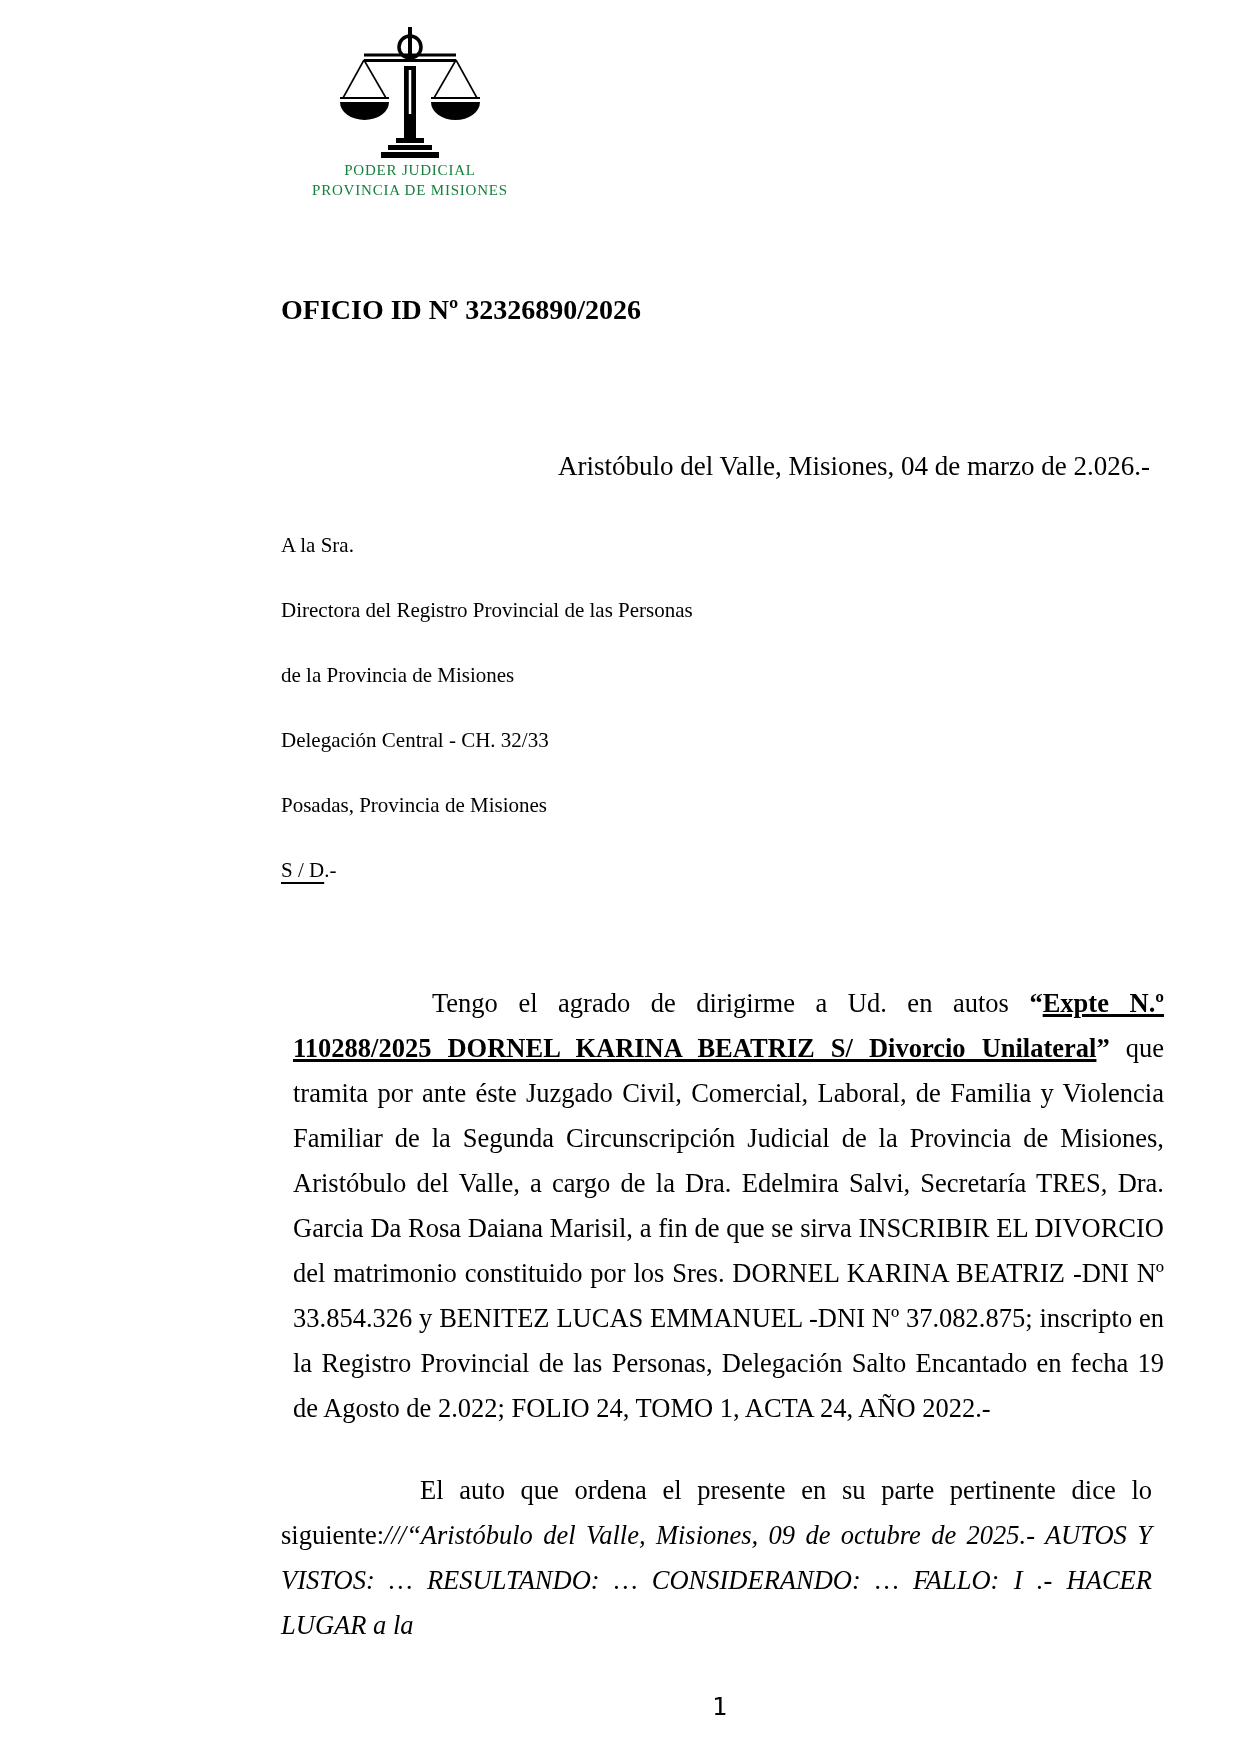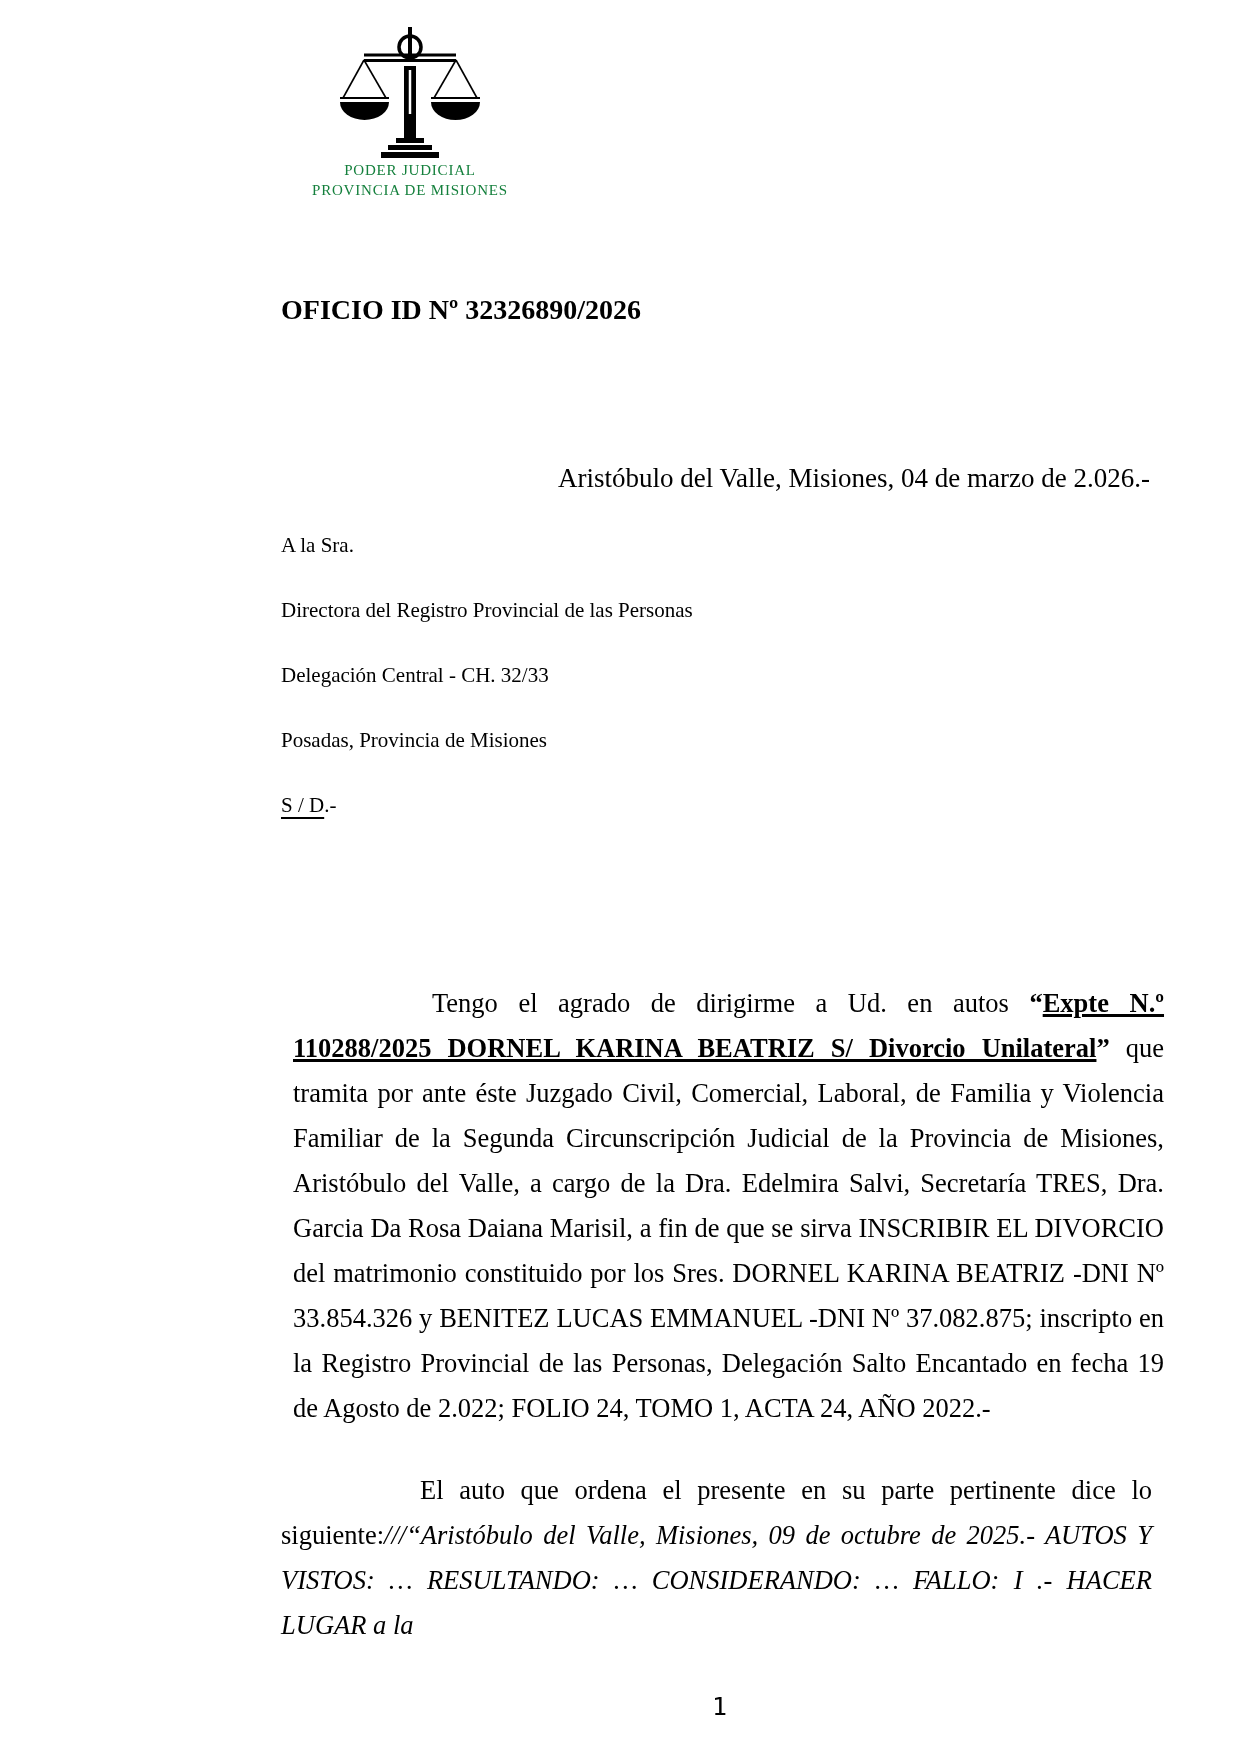--- a/index.html
+++ b/index.html
@@ -73,21 +73,20 @@
     font-size: 28px;
     font-weight: bold;
   }
   .date {
     position: absolute;
     left: 280px;
     top: 451px;
     width: 870px;
     text-align: right;
     font-size: 27px;
-    margin-top: 12px;
   }
   .addressee {
     position: absolute;
     left: 281px;
     top: 528px;
     font-size: 21px;
   }
   .addr-line { height: 65px; line-height: 34px; }
   .ul { text-decoration: underline; text-underline-offset: 5px; }
 
@@ -150,20 +149,21 @@
   </div>
 
 
   <div class="oficio">OFICIO ID Nº 32326890/2026</div>
 
   <div class="date">Aristóbulo del Valle, Misiones, 04 de marzo de 2.026.-</div>
 
   <div class="addressee">
     <div class="addr-line">A la Sra.</div>
     <div class="addr-line">Directora del Registro Provincial de las Personas</div>
+    <div class="addr-line">de la Provincia de Misiones</div>
     <div class="addr-line">Delegación Central - CH. 32/33</div>
     <div class="addr-line">Posadas, Provincia de Misiones</div>
     <div class="addr-line"><span class="ul">S / D</span><span>.-</span></div>
   </div>
 
   <p class="body p1"><span>Tengo el agrado de dirigirme a Ud. en autos </span><b><span>“</span><u>Expte N.º 110288/2025 DORNEL KARINA BEATRIZ S/ Divorcio Unilateral</u><span>”</span></b><span> que tramita por ante éste Juzgado Civil, Comercial, Laboral, de Familia y Violencia Familiar de la Segunda Circunscripción Judicial de la Provincia de Misiones, Aristóbulo del Valle, a cargo de la Dra. Edelmira Salvi, Secretaría TRES, Dra. Garcia Da Rosa Daiana Marisil, a fin de que se sirva INSCRIBIR EL DIVORCIO del matrimonio constituido por los Sres. DORNEL KARINA BEATRIZ -DNI Nº 33.854.326 y BENITEZ LUCAS EMMANUEL -DNI Nº 37.082.875; inscripto en la Registro Provincial de las Personas, Delegación Salto Encantado en fecha 19 de Agosto de 2.022; FOLIO 24, TOMO 1, ACTA 24, AÑO 2022.-</span></p>
 
   <p class="body p2"><span>El auto que ordena el presente en su parte pertinente dice lo </span><span class="nowrap"><span>siguiente:</span><i>///“Aristóbulo</i></span><i> del Valle, Misiones, 09 de octubre de 2025.- AUTOS Y VISTOS: … RESULTANDO: … CONSIDERANDO: … FALLO: I .- HACER LUGAR a la</i></p>
 
   <div class="pageno">1</div>

